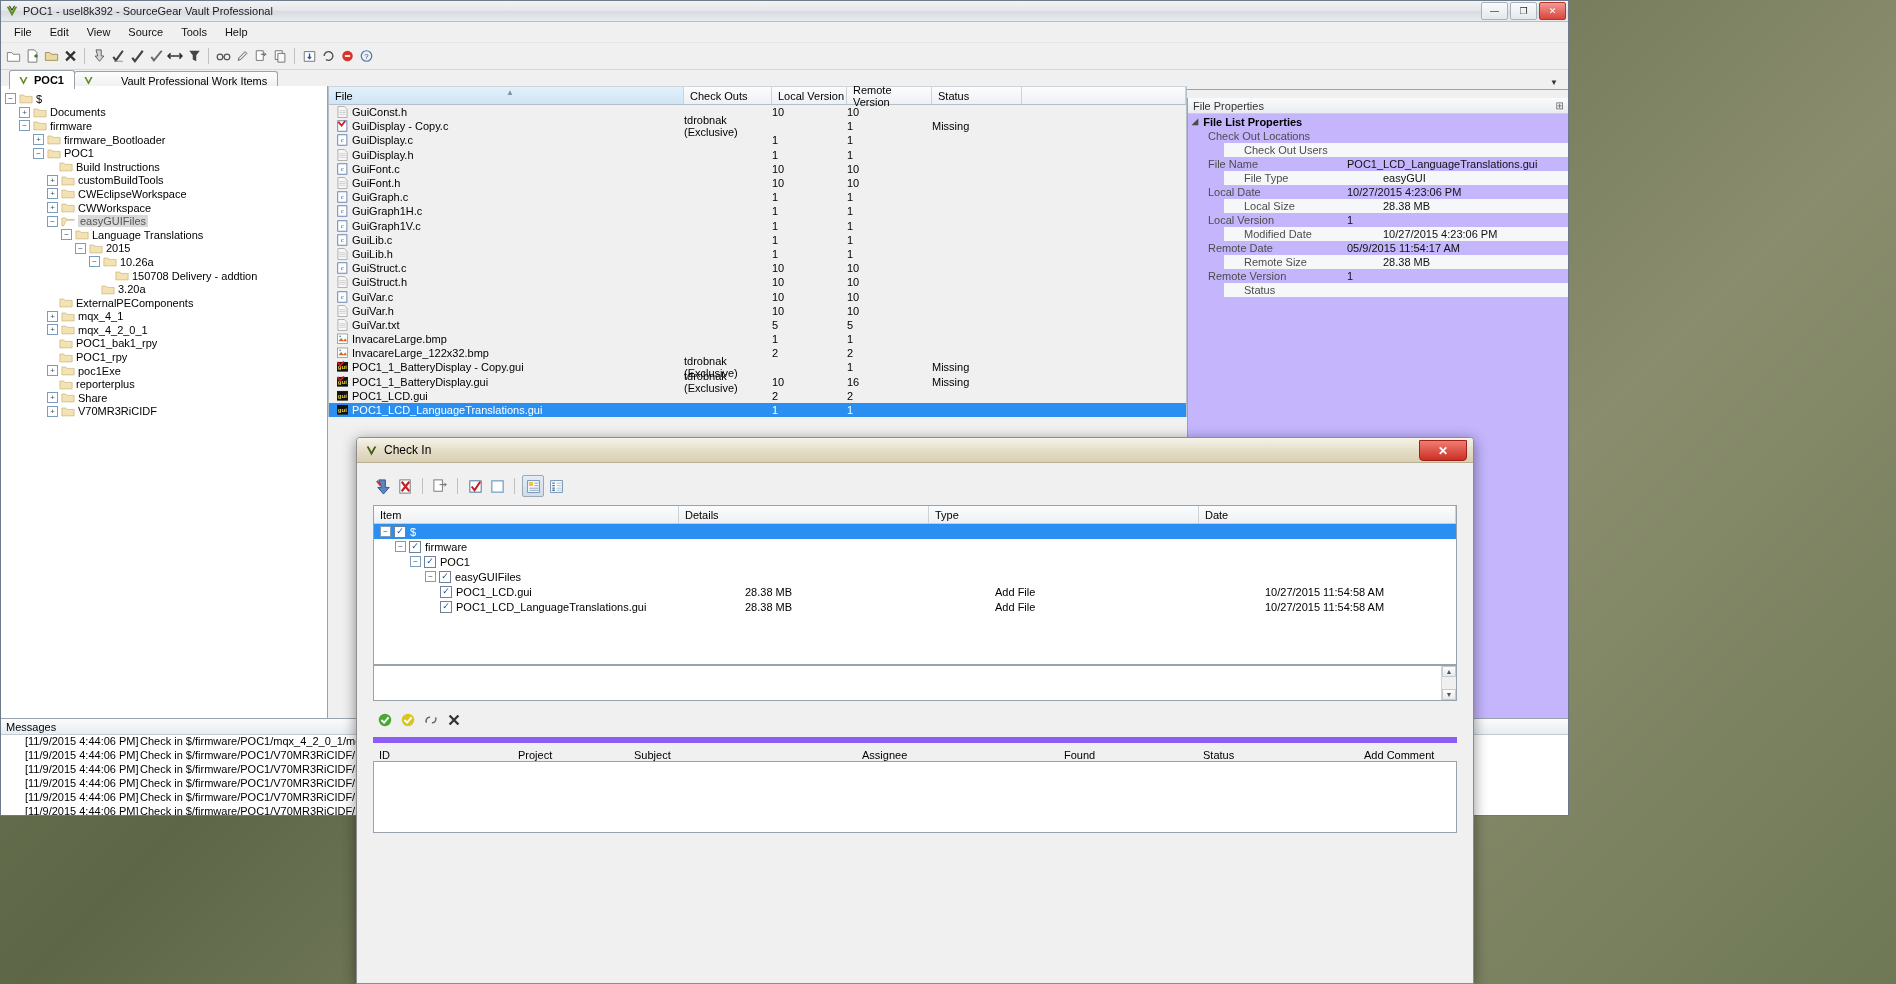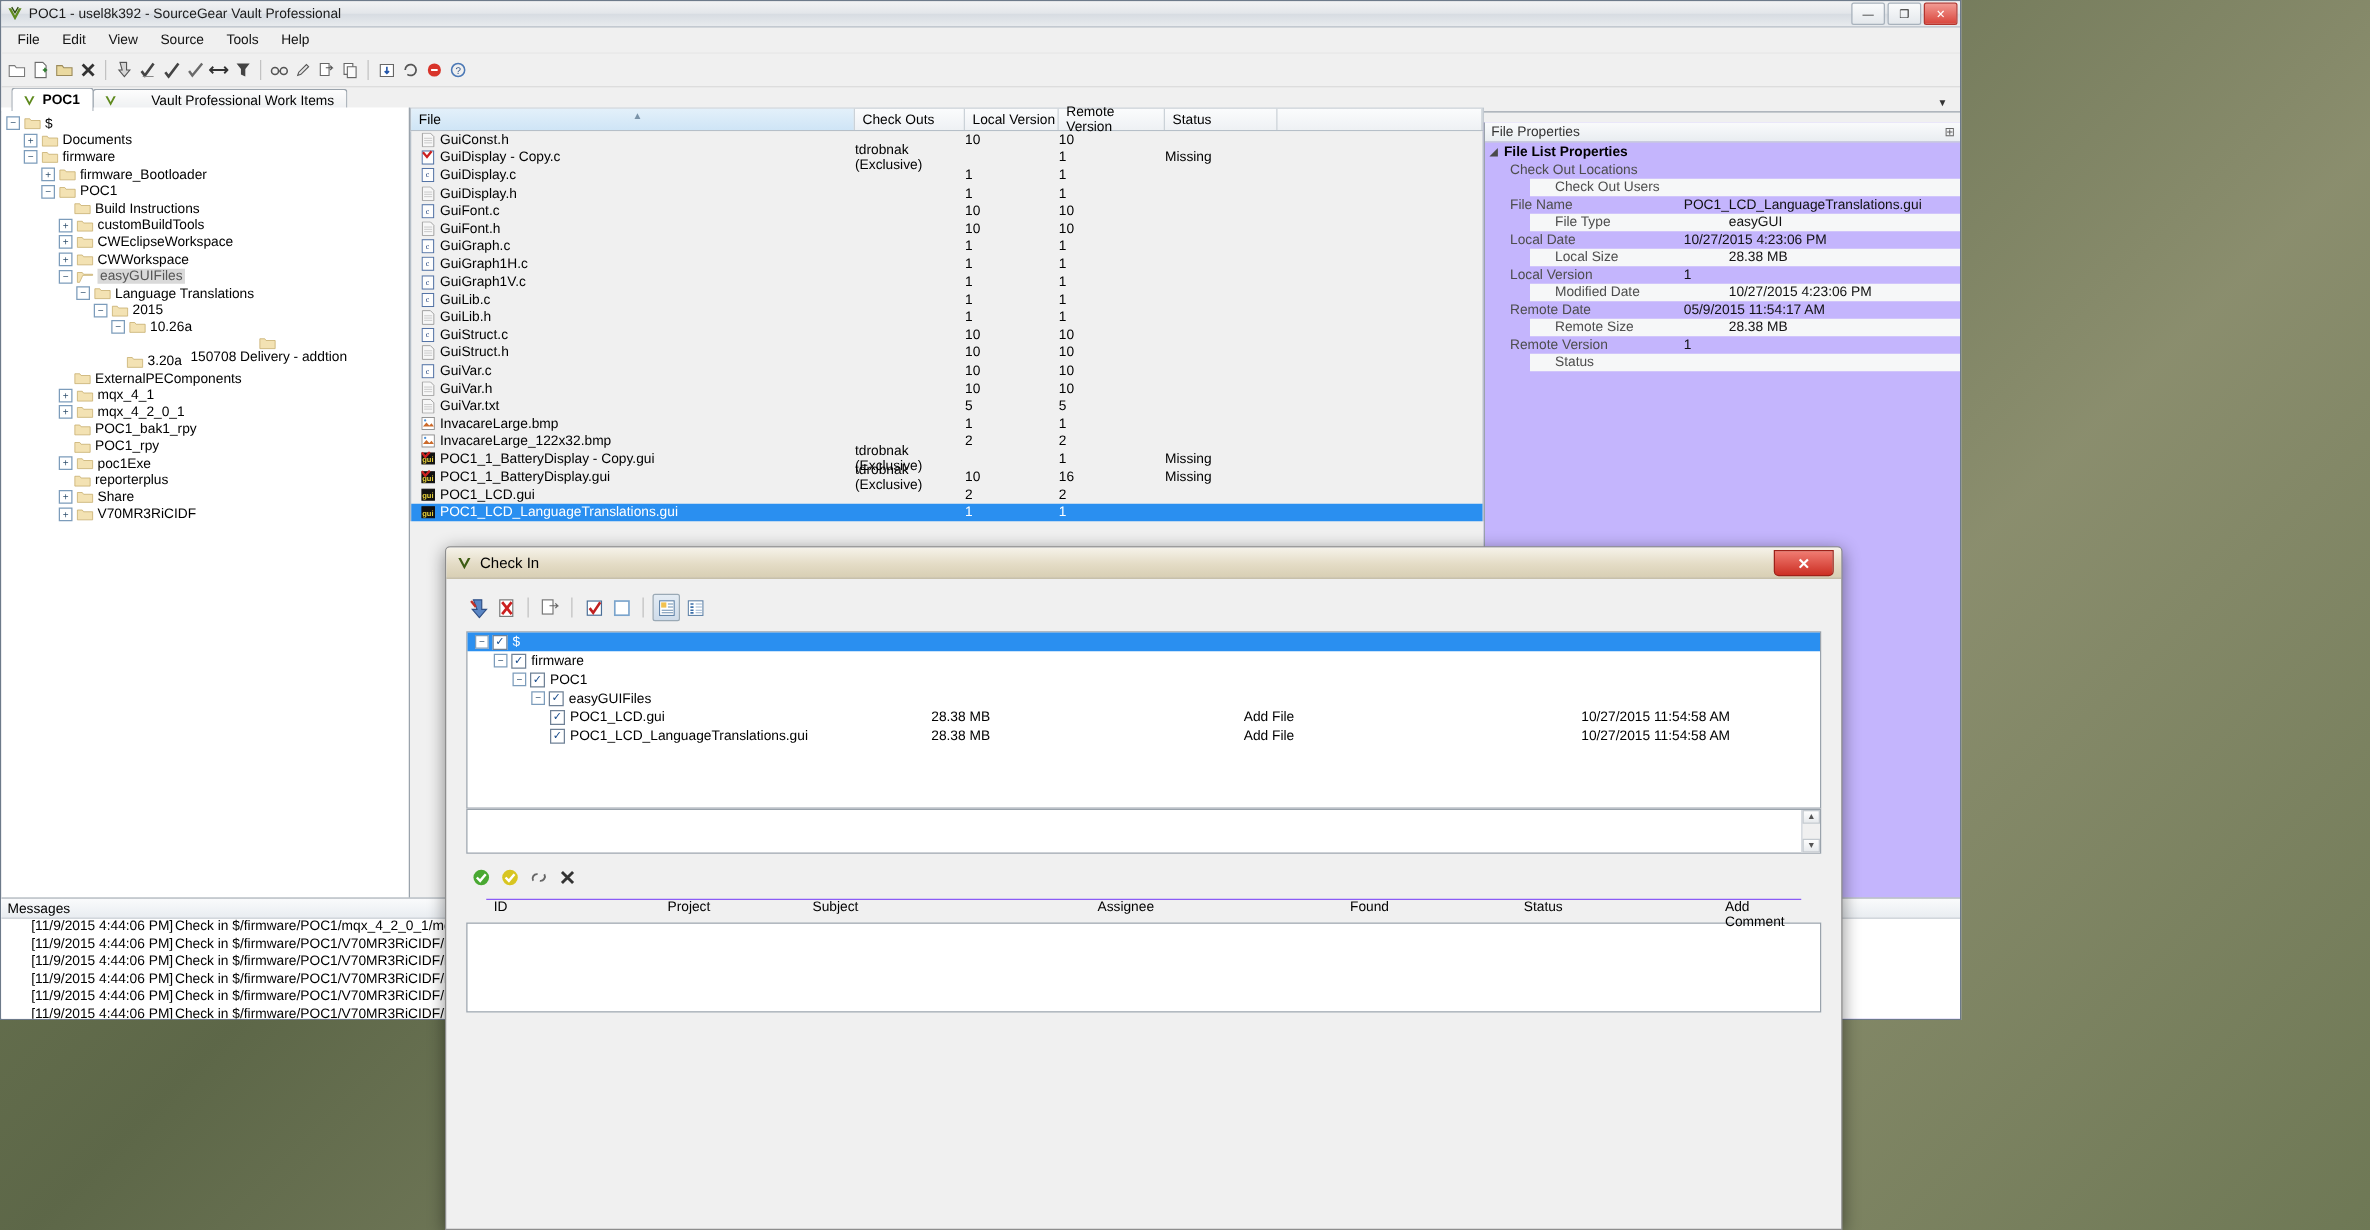--- a/index.html
+++ b/index.html
@@ -184,22 +184,22 @@
          font-size:9px;line-height:9px;color:#1b4d8c;margin-right:4px;flex:0 0 auto;}
   .texp { width:9px;height:9px;border:1px solid #7c9cbb;background:#fff;font-size:8px;line-height:7px;
           display:inline-flex;align-items:center;justify-content:center;color:#30506e;margin-right:3px;flex:0 0 auto;}
   .cmtlabel { margin:10px 0 3px 10px; font-size:11px; }
   .cmtbox { margin:0 8px; height:34px; background:#fff; border:1px solid #9aa3ac; display:flex; }
   .cmtbox .area { flex:1; }
   .cmtbox .sb { width:14px; background:#f0f0f0; border-left:1px solid #cfd5db; display:flex; flex-direction:column; justify-content:space-between;}
   .sbbtn { height:11px; display:flex;align-items:center;justify-content:center; font-size:7px; color:#555;
            background:linear-gradient(to bottom,#fdfdfd,#e7eaed); border:1px solid #c4cad0; box-sizing:border-box;}
   .wibar { height:22px; display:flex;align-items:center;gap:3px; margin:8px 0 6px 10px; }
-  .wihdr { height:18px; display:flex; font-size:11px; align-items:flex-start; margin:0 24px;
-           border-top:1px solid #8b5cf6; }
+  .wihdr { height:18px; display:flex; font-size:11px; align-items:flex-end; margin:0 8px;
+           border-top:6px solid #8b5cf6; }
   .wihdr div { padding-left:6px; }
   .wi-id{flex:0 0 133px;} .wi-pj{flex:0 0 110px;} .wi-sb{flex:0 0 222px;}
   .wi-as{flex:0 0 196px;} .wi-fd{flex:0 0 133px;} .wi-st{flex:0 0 155px;} .wi-ac{flex:1;}
   .wibody { background:#fff; border:1px solid #9aa3ac; margin:0 8px; height:70px; }
 </style>
 </head>
 <body>
 
 <div id="app">
 
@@ -436,21 +436,21 @@
               </svg>
               <span class="tlabel">2015</span>
             </div>
             <div class="trow" style="padding-left: 84px;">
               <span class="tog">−</span>
               <svg class="folder" viewBox="0 0 16 12">
                 <path d="M1 2h4.5l1.2 1.6H15V11H1z" fill="#f3e2b3" stroke="#c6ab6a" stroke-width="0.7"></path>
               </svg>
               <span class="tlabel">10.26a</span>
             </div>
-            <div class="trow" style="padding-left: 98px; flex-direction: column;">
+            <div class="trow" style="padding-left: 98px;">
               <span class="togspace"></span>
               <svg class="folder" viewBox="0 0 16 12">
                 <path d="M1 2h4.5l1.2 1.6H15V11H1z" fill="#f3e2b3" stroke="#c6ab6a" stroke-width="0.7"></path>
               </svg>
               <span class="tlabel">150708 Delivery - addtion</span>
             </div>
             <div class="trow" style="padding-left: 84px;">
               <span class="togspace"></span>
               <svg class="folder" viewBox="0 0 16 12">
                 <path d="M1 2h4.5l1.2 1.6H15V11H1z" fill="#f3e2b3" stroke="#c6ab6a" stroke-width="0.7"></path>
@@ -978,20 +978,26 @@
         <div class="dbtn">
           <svg width="15" height="15" viewBox="0 0 18 18">
               <rect x="2" y="2" width="14" height="14" fill="#fff" stroke="#5b7fa5"></rect>
               <path d="M4 5h3M4 8h3M4 11h3M4 13.5h3" stroke="#3a6ea8" stroke-width="1.6"></path>
               <path d="M9 5h6M9 8h6M9 11h6M9 13.5h6" stroke="#9ab4cf"></path>
             </svg>
           </div>
       </div>
 
       <div class="listbox">
+        <div class="lhdr">
+          <div class="c-item">Item</div>
+          <div class="c-det">Details</div>
+          <div class="c-typ">Type</div>
+          <div class="c-dat">Date</div>
+        </div>
         <div id="ci-container" style="height:140px">
             <div class="lrow sel">
               <div class="c-item" style="padding-left: 6px;">
                 <span class="texp">−</span>
                 <span class="cbx">✓</span>
                 <span>$</span>
               </div>
               <div class="c-det"></div>
               <div class="c-typ"></div>
               <div class="c-dat"></div>

